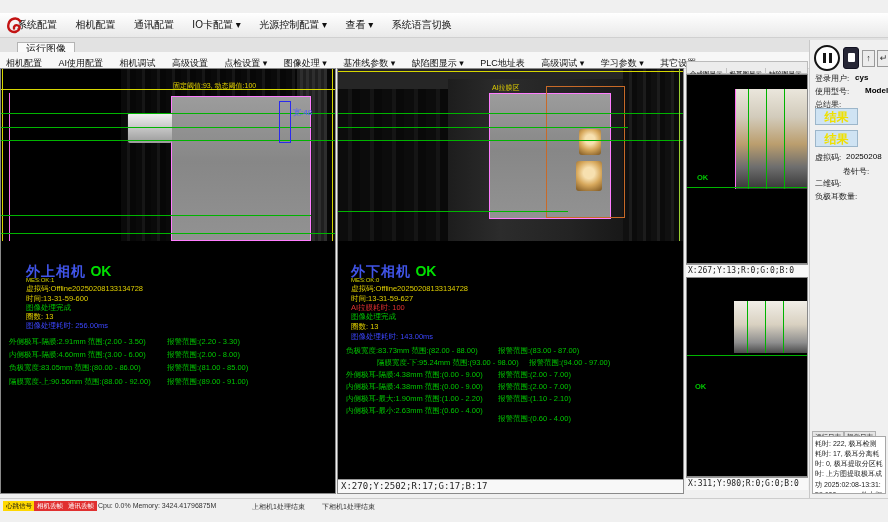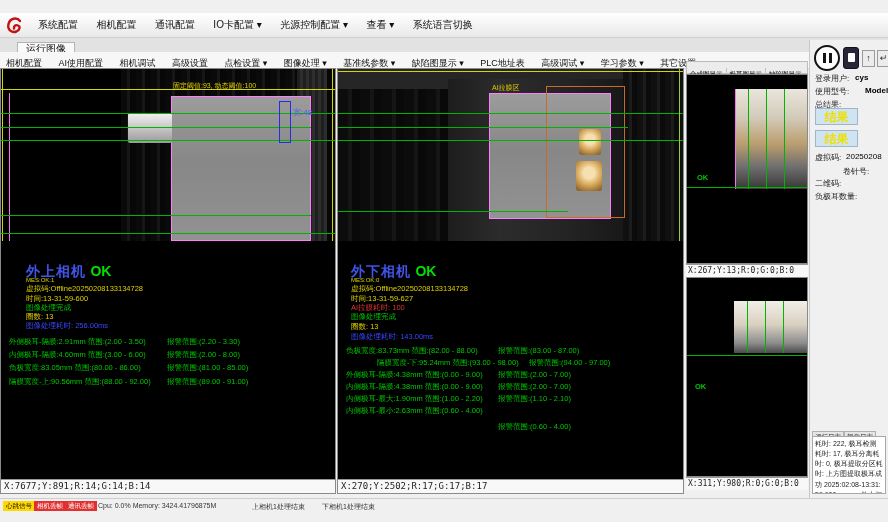--- a/index.html
+++ b/index.html
@@ -4,21 +4,21 @@
 <style>
   html,body{margin:0;padding:0;background:#666;}
   #app{position:relative;width:888px;height:522px;background:#f0f0f0;
        font-family:"Liberation Sans",sans-serif;overflow:hidden;}
   .abs{position:absolute;}
 
   
   .titlebar{left:0;top:0;width:888px;height:13px;background:#1c1c1c;color:#c9c9c9;
             font-size:8px;line-height:13px;padding-left:5px;box-sizing:border-box;}
   .menubar{left:0;top:13px;width:888px;height:25px;background:linear-gradient(#ffffff,#e9e9e9);
-           border-bottom:1px solid #d0d0d0;padding-left:31px;box-sizing:border-box;}
+           border-bottom:1px solid #d0d0d0;padding-left:10px;box-sizing:border-box;}
   .menu-item{display:inline-block;font-size:10px;line-height:24px;padding:0 7px;color:#101010;cursor:default;}
   .logo{left:5px;top:16px;width:18px;height:19px;}
   .tabrow{left:0;top:38px;width:888px;height:14px;background:#e2e2e2;border-bottom:1px solid #c6c6c6;}
   .viewtab{display:inline-block;margin-left:17px;font-size:10px;line-height:12px;padding:0 8px;
            background:#fafafa;border:1px solid #b4b4b4;border-bottom:none;color:#101010;}
   .toolbar{left:0;top:52px;width:810px;height:16px;background:#f7f7f7;border-bottom:1px solid #d8d8d8;}
   .tool-item{display:inline-block;font-size:9px;line-height:15px;padding:0 6px;color:#101010;}
 
   
   .panel{background:#000;border:1px solid #8a8a8a;box-sizing:border-box;overflow:hidden;}
@@ -161,21 +161,20 @@
     </div>
     <div class="abs mrow" style="left:8px;top:294px;">
       <span>负极宽度:83.05mm 范围:(80.00 - 86.00)</span>
       <span class="abs" style="left:158px;top:0;">报警范围:(81.00 - 85.00)</span>
     </div>
     <div class="abs mrow" style="left:8px;top:308px;">
       <span>隔膜宽度-上:90.56mm 范围:(88.00 - 92.00)</span>
       <span class="abs" style="left:158px;top:0;">报警范围:(89.00 - 91.00)</span>
     </div>
 
-    <div class="abs coordbar">X:7677;Y:891;R:14;G:14;B:14</div>
   </div>
 
   <div id="center-panel" class="abs panel">
     <div class="abs" style="left:0;top:0;width:345px;height:20px;background:#262626;"></div>
     <div class="abs" style="left:0;top:20px;width:110px;height:152px;background:repeating-linear-gradient(90deg,#0c0c0c 0 10px,#151515 10px 14px,#090909 14px 22px);"></div>
     <div class="abs" style="left:110px;top:10px;width:175px;height:162px;background:linear-gradient(90deg,#1d1d1d,#2c2c2c 30%,#232323 70%,#181818);"></div>
     <div class="abs" style="left:285px;top:0;width:60px;height:172px;background:repeating-linear-gradient(90deg,#101010 0 6px,#1c1c1c 6px 9px,#0b0b0b 9px 14px);"></div>
     <div class="abs hline ln-yellow" style="left:0;top:2px;width:345px;"></div>
     <div class="abs grayblock" style="left:151px;top:24px;width:120px;height:124px;"></div>
     <div class="abs orange-rect" style="left:208px;top:17px;width:77px;height:130px;"></div>
@@ -215,21 +214,21 @@
     <div class="abs mrow" style="left:8px;top:313px;">
       <span>内侧极耳-隔膜:4.38mm 范围:(0.00 - 9.00)</span>
       <span class="abs" style="left:152px;top:0;">报警范围:(2.00 - 7.00)</span>
     </div>
     <div class="abs mrow" style="left:8px;top:325px;">
       <span>内侧极耳-最大:1.90mm 范围:(1.00 - 2.20)</span>
       <span class="abs" style="left:152px;top:0;">报警范围:(1.10 - 2.10)</span>
     </div>
     <div class="abs mrow" style="left:8px;top:337px;">
       <span>内侧极耳-最小:2.63mm 范围:(0.60 - 4.00)</span>
-      <span class="abs" style="left:152px;top:16px;">报警范围:(0.60 - 4.00)</span>
+      <span class="abs" style="left:152px;top:8px;">报警范围:(0.60 - 4.00)</span>
     </div>
 
     <div class="abs coordbar">X:270;Y:2502;R:17;G:17;B:17</div>
   </div>
 
   <div id="preview" class="abs">
     <div class="abs ptabs">
       <span class="ptab">合成图显示</span><span class="ptab">极耳图显示</span><span class="ptab" style="border-right:none;">缺陷图显示</span>
     </div>
 

